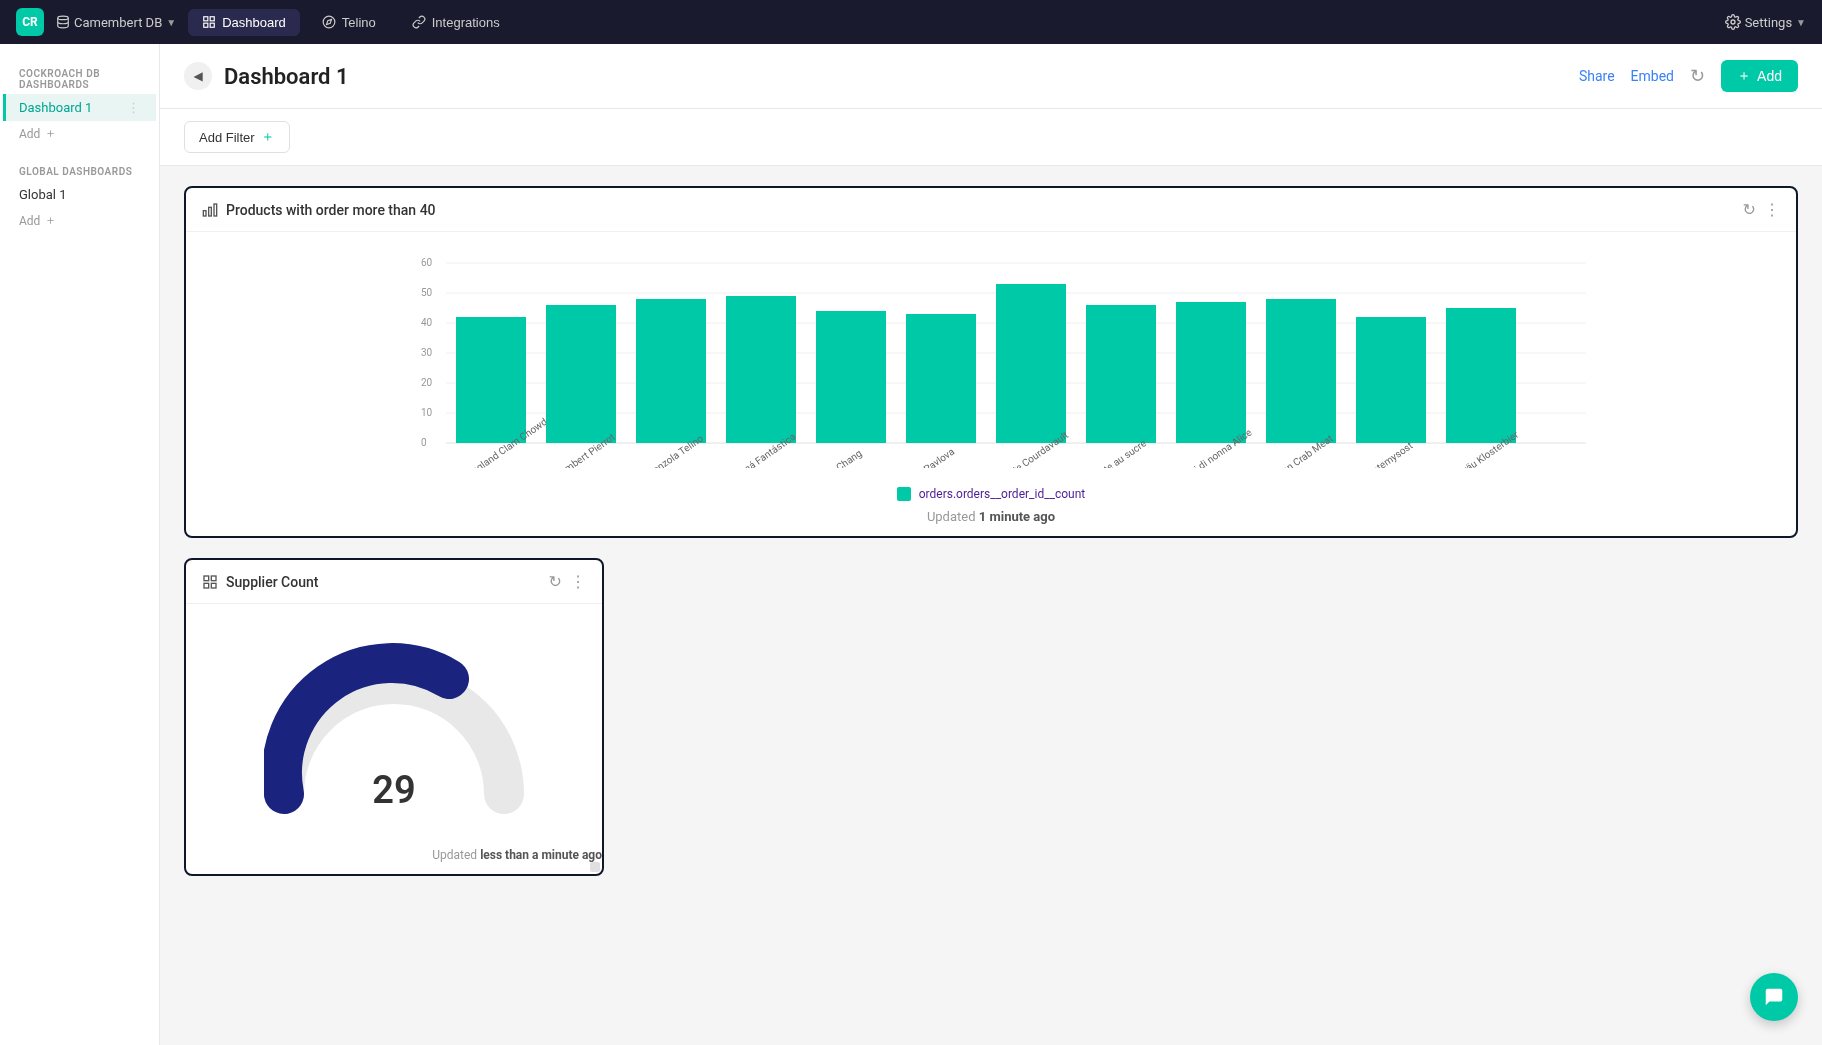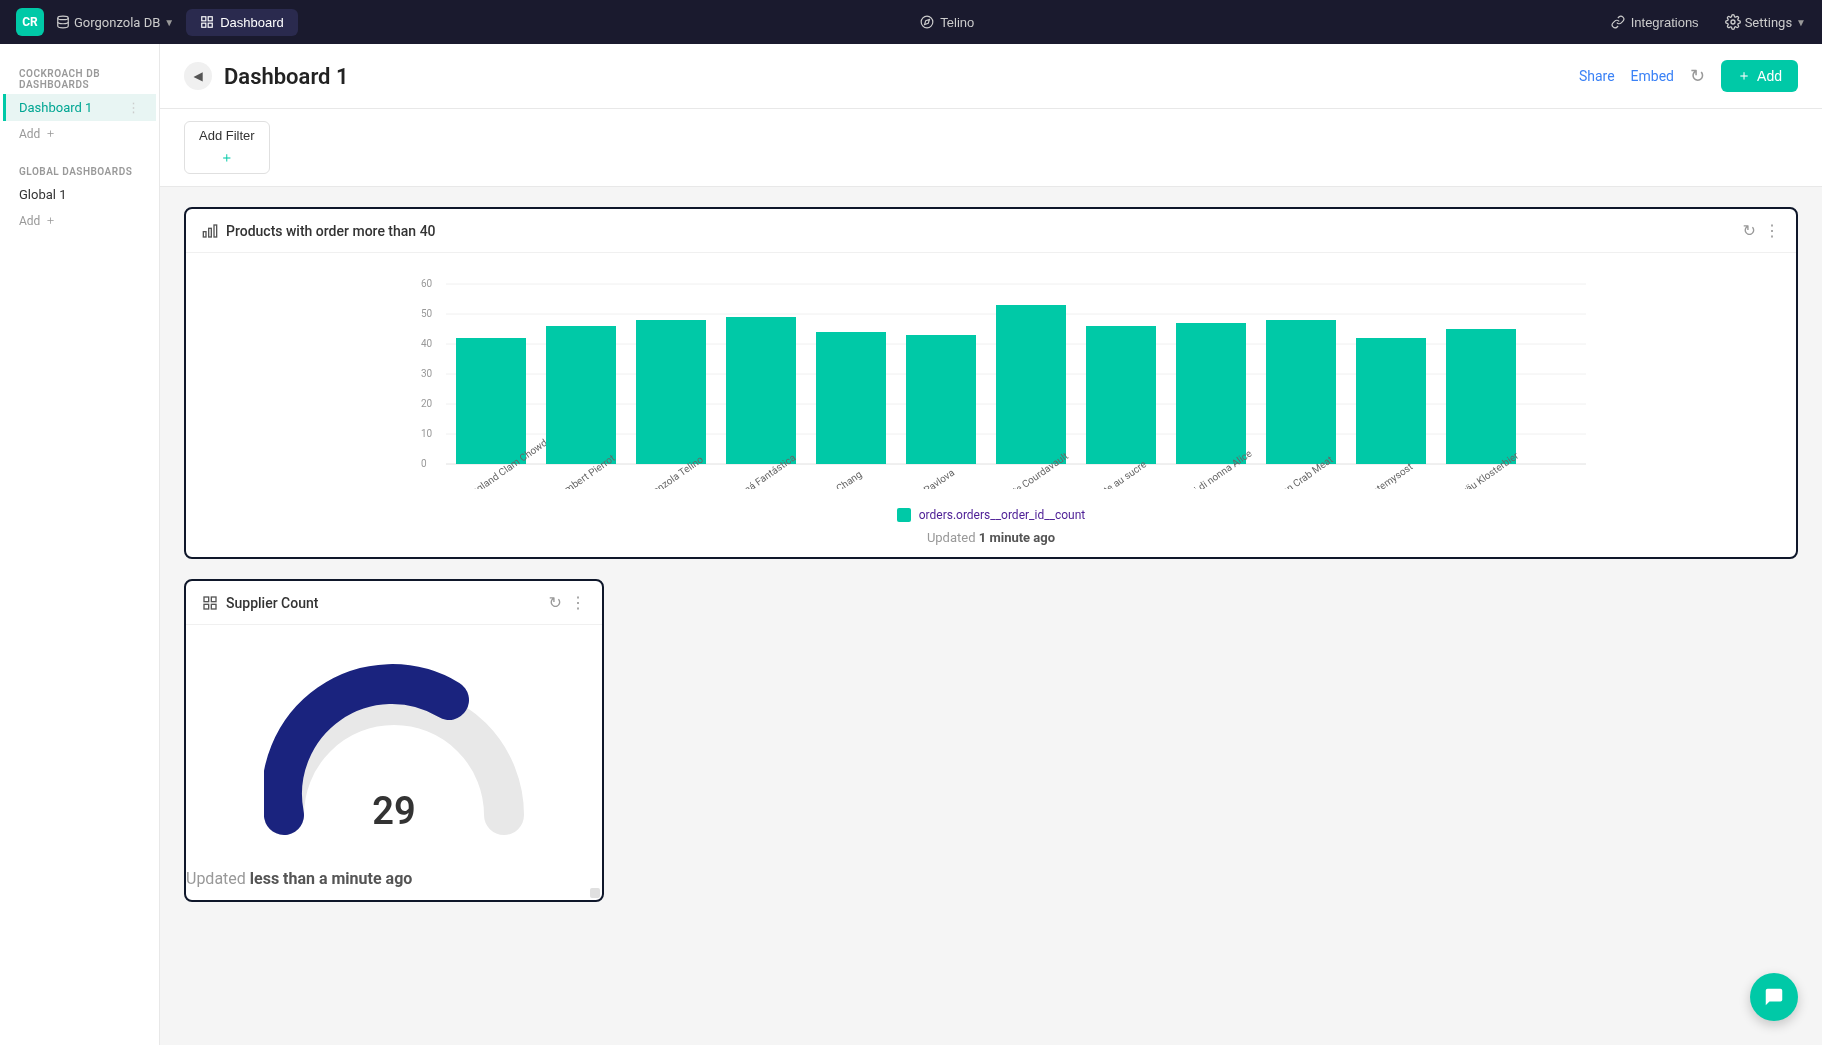--- a/index.html
+++ b/index.html
@@ -24,21 +24,21 @@
       flex-shrink: 0;
     }
     .top-nav-db {
       display: flex; align-items: center; gap: 4px;
       font-size: 13px; color: #ccc; cursor: pointer;
     }
     .top-nav-center {
       flex: 1;
       display: flex;
       align-items: center;
-      justify-content: space-between;
+      justify-content: flex-start;
       gap: 8px;
     }
     .nav-btn {
       display: flex; align-items: center; gap: 6px;
       padding: 6px 14px;
       border-radius: 6px;
       cursor: pointer;
       font-size: 13px;
       color: #ccc;
       border: none;
@@ -162,21 +162,20 @@
     }
     .filter-btn {
       background: #fff;
       border: 1px solid #e0e0e0;
       border-radius: 6px;
       padding: 6px 14px;
       font-size: 13px;
       cursor: pointer;
       display: flex; align-items: center; gap: 6px;
       color: #333;
-      flex-direction: column;
     }
 
     
     .charts-area {
       padding: 20px 24px;
     }
 
     
     .chart-card {
       background: #fff;
@@ -231,22 +230,22 @@
     
     .gauge-card {
       width: 420px;
     }
     .gauge-container {
       display: flex; align-items: center; justify-content: center;
       padding: 20px;
       position: relative;
     }
     .gauge-updated {
-      text-align: left;
-      font-size: 16px;
+      text-align: right;
+      font-size: 12px;
       color: #999;
       padding: 4px 0 12px;
     }
     .gauge-updated strong { color: #555; }
 
     
     .resize-handle {
       width: 10px; height: 10px;
       background: #e0e0e0;
       position: absolute;
@@ -281,21 +280,21 @@
 <nav class="top-nav">
   <div class="top-nav-logo">
     <span>CR</span>
   </div>
   <div class="top-nav-db">
     <svg width="14" height="14" fill="none" stroke="#ccc" stroke-width="2" viewBox="0 0 24 24">
         <ellipse cx="12" cy="5" rx="9" ry="3"></ellipse>
         <path d="M21 12c0 1.66-4 3-9 3s-9-1.34-9-3"></path>
         <path d="M3 5v14c0 1.66 4 3 9 3s9-1.34 9-3V5"></path>
       </svg>
-    <span>Gorgonzola DB</span>
+    <span>Camembert DB</span>
     <span style="font-size:10px; color:#999;">▼</span>
   </div>
   <div class="top-nav-center">
     <button class="nav-btn active">
       <svg width="14" height="14" fill="none" stroke="#fff" stroke-width="2" viewBox="0 0 24 24">
           <rect x="3" y="3" width="7" height="7"></rect>
           <rect x="14" y="3" width="7" height="7"></rect>
           <rect x="3" y="14" width="7" height="7"></rect>
           <rect x="14" y="14" width="7" height="7"></rect>
         </svg>

